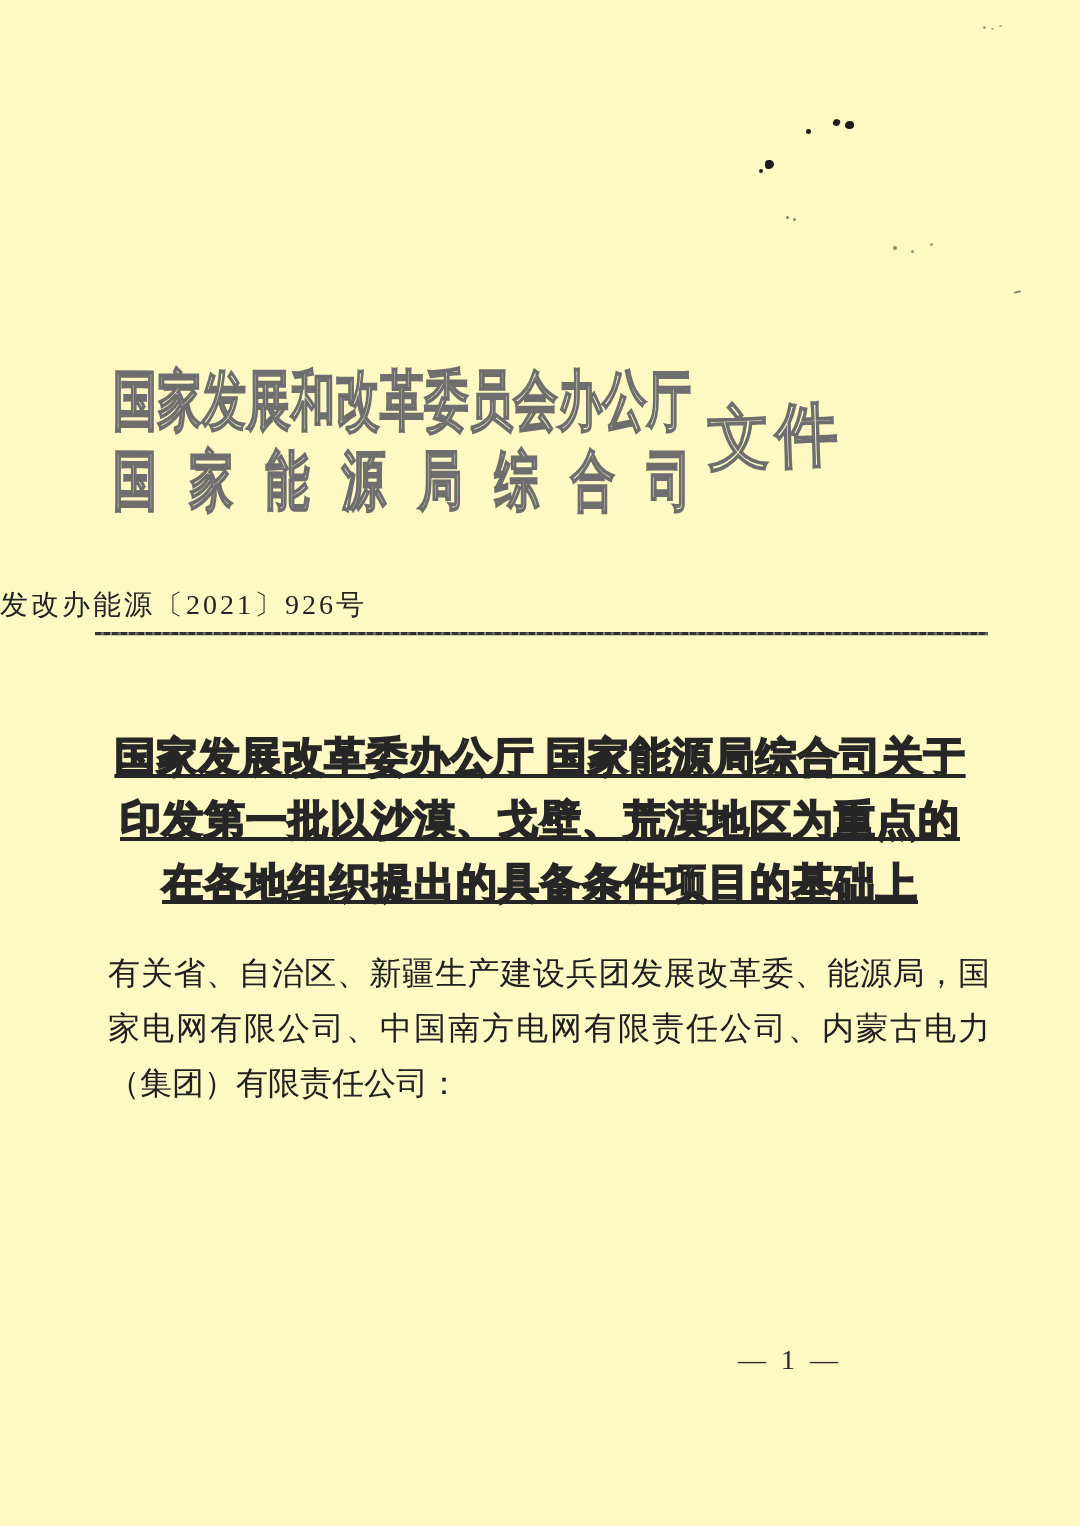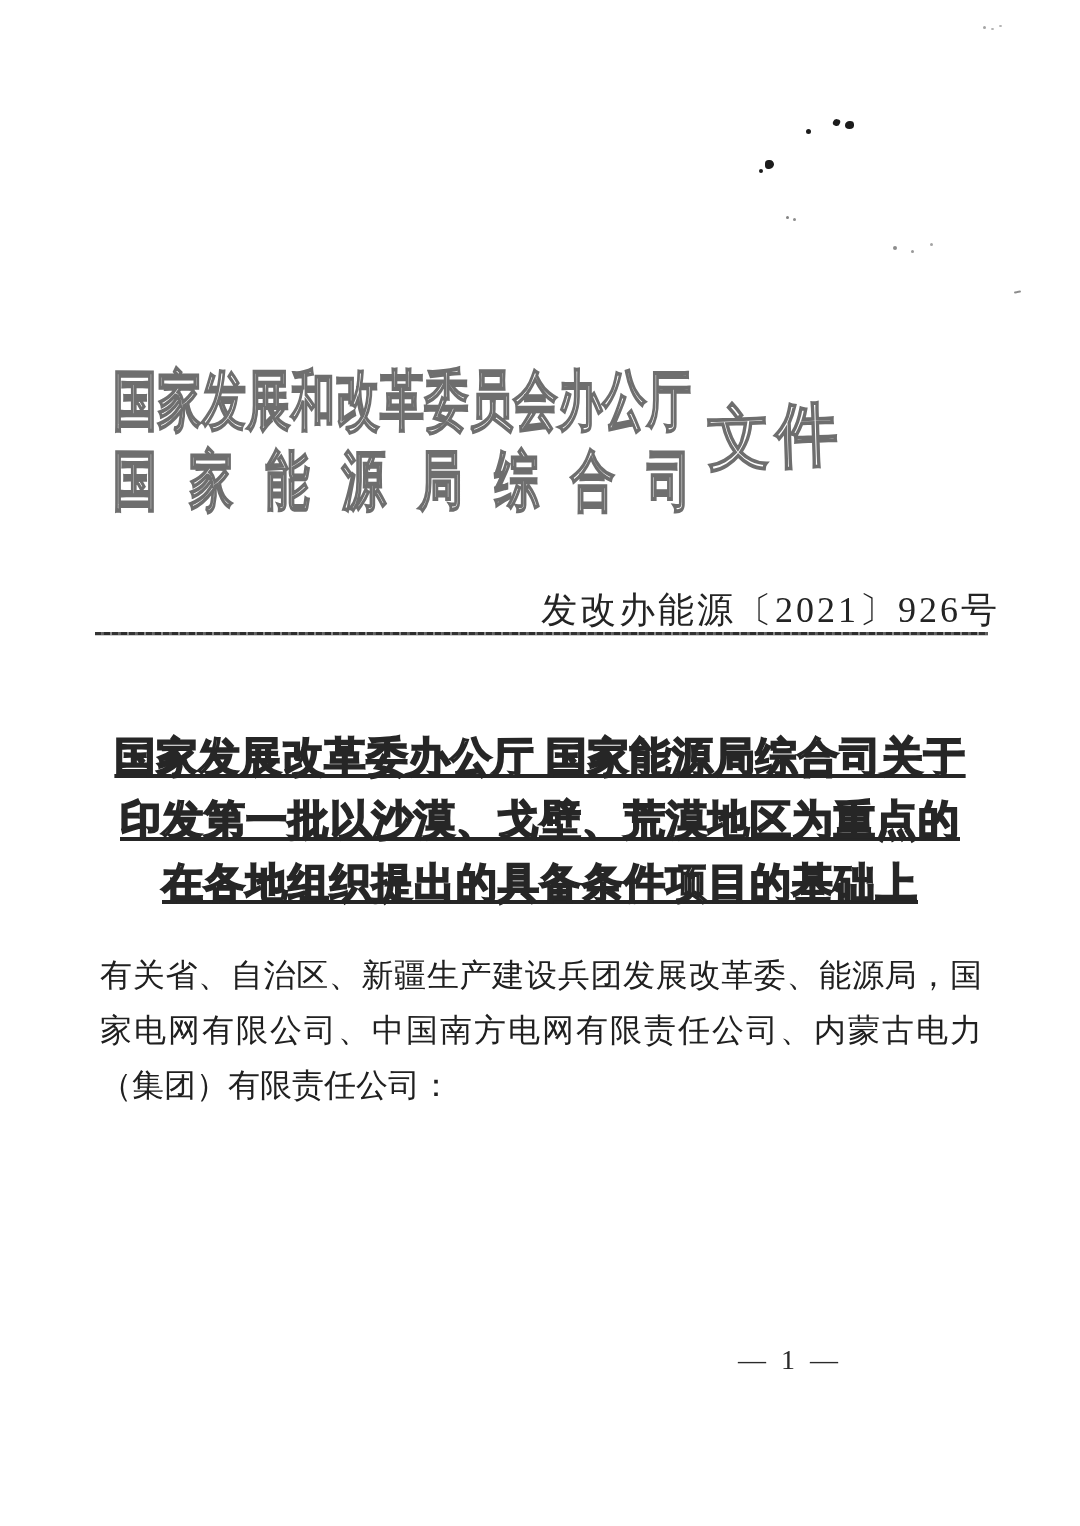--- a/index.html
+++ b/index.html
@@ -6,21 +6,21 @@
     margin: 0;
     padding: 0;
     background: #e8e8e8;
     font-family: "Liberation Serif", serif;
   }
   .page {
     position: relative;
     width: 1080px;
     height: 1526px;
     margin: 0 auto;
-    background: #ffffff;
+    background: #fef9c3;
     overflow: hidden;
     color: #1f1f1f;
   }
 
   
   .letterhead {
     position: absolute;
     left: 113px;
     top: 362px;
     width: 578px;
@@ -58,22 +58,22 @@
     -webkit-text-stroke: 1.4px #6e6e6e;
     white-space: nowrap;
   }
 
   
   .doc-number {
     position: absolute;
     left: 0;
     top: 586px;
     width: 1000px; 
-    text-align: right;
-    font-size: 36px;
+    text-align: left;
+    font-size: 28px;
     letter-spacing: 3px;
     color: #242424;
     font-family: "Liberation Serif", serif;
   }
 
   
   .rule {
     position: absolute;
     left: 95px;
     top: 632px;
@@ -103,28 +103,28 @@
     color: #262626;
     -webkit-text-fill-color: rgba(252, 252, 251, 0.88);
     -webkit-text-stroke: 2px #262626;
     letter-spacing: 1px;
     text-decoration: underline;
   }
 
   
   .body-text {
     position: absolute;
-    left: 100px;
+    left: 108px;
     top: 948px;
     width: 882px;
     font-size: 32px;
     line-height: 55px;
     text-align: justify;
     color: #202020;
-    font-family: Liberation Sans, sans-serif;
+    font-family: Liberation Mono, monospace;
   }
   .body-text p {
     margin: 0;
     padding: 0;
   }
   .body-text p.indent {
     text-indent: 2em;
   }
 
   

